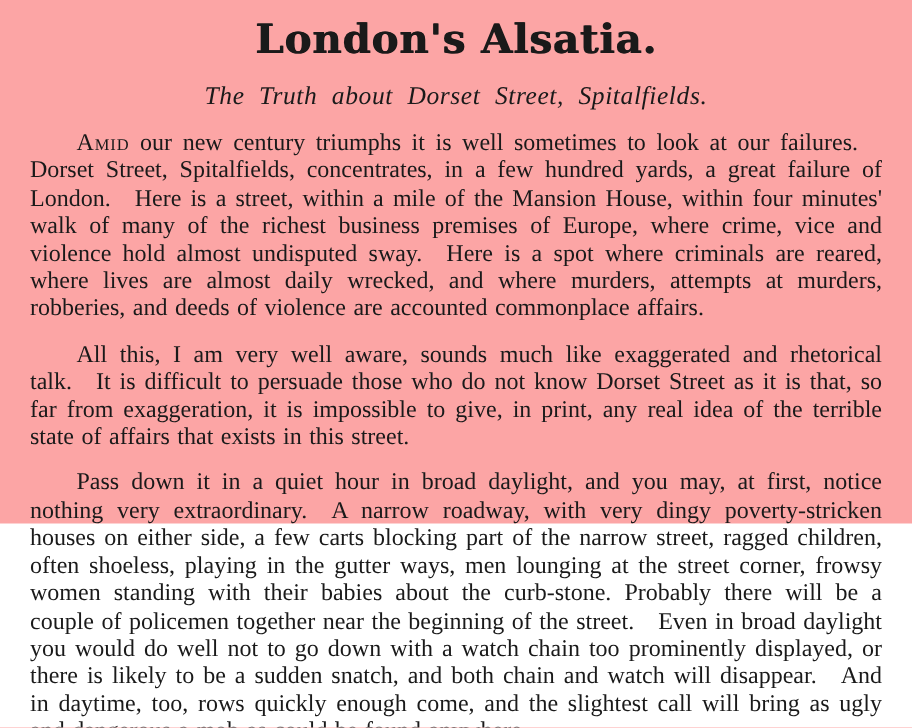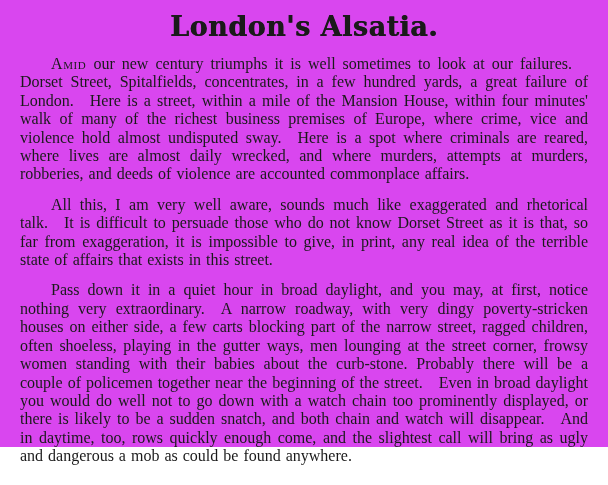--- a/index.html
+++ b/index.html
@@ -10,23 +10,23 @@
     width: 608px;
     height: 485px;
     background: #ffffff;
     overflow: hidden;
     font-family: "Liberation Serif", serif;
     color: #1a1a1a;
   }
   .page {
     box-sizing: border-box;
     width: 608px;
-    height: 447px;
+    height: 349px;
     padding: 8px 8px 0 8px;
-    background: #d946ef;
+    background: #fca5a5;
   }
   .title {
     font-family: "DejaVu Serif", serif;
     font-weight: bold;
     font-size: 27px;
     line-height: 30px;
     text-align: center;
     margin: 4px 0 0 0;
     letter-spacing: 0.5px;
     
@@ -58,20 +58,21 @@
     font-variant: small-caps;
     letter-spacing: 0.6px;
   }
 </style>
 </head>
 <body>
 
 <div class="page">
   <h1 class="title">London's Alsatia.</h1>
 
+  <h2 class="subtitle">The Truth about Dorset Street, Spitalfields.</h2>
 
   <div class="body-text">
     <p class="para"><span class="lead-word">Amid</span><span> our new century triumphs it is well sometimes to look at our failures. Dorset Street, Spitalfields, concentrates, in a few hundred yards, a great failure of London. Here is a street, within a mile of the Mansion House, within four minutes' walk of many of the richest business premises of Europe, where crime, vice and violence hold almost undisputed sway. Here is a spot where criminals are reared, where lives are almost daily wrecked, and where murders, attempts at murders, robberies, and deeds of violence are accounted commonplace affairs.</span></p>
 
     <p class="para">All this, I am very well aware, sounds much like exaggerated and rhetorical talk. It is difficult to persuade those who do not know Dorset Street as it is that, so far from exaggeration, it is impossible to give, in print, any real idea of the terrible state of affairs that exists in this street.</p>
 
     <p class="para">Pass down it in a quiet hour in broad daylight, and you may, at first, notice nothing very extraordinary. A narrow roadway, with very dingy poverty-stricken houses on either side, a few carts blocking part of the narrow street, ragged children, often shoeless, playing in the gutter ways, men lounging at the street corner, frowsy women standing with their babies about the curb-stone. Probably there will be a couple of policemen together near the beginning of the street. Even in broad daylight you would do well not to go down with a watch chain too prominently displayed, or there is likely to be a sudden snatch, and both chain and watch will disappear. And in daytime, too, rows quickly enough come, and the slightest call will bring as ugly and dangerous a mob as could be found anywhere.</p>
   </div>
 </div>
 

